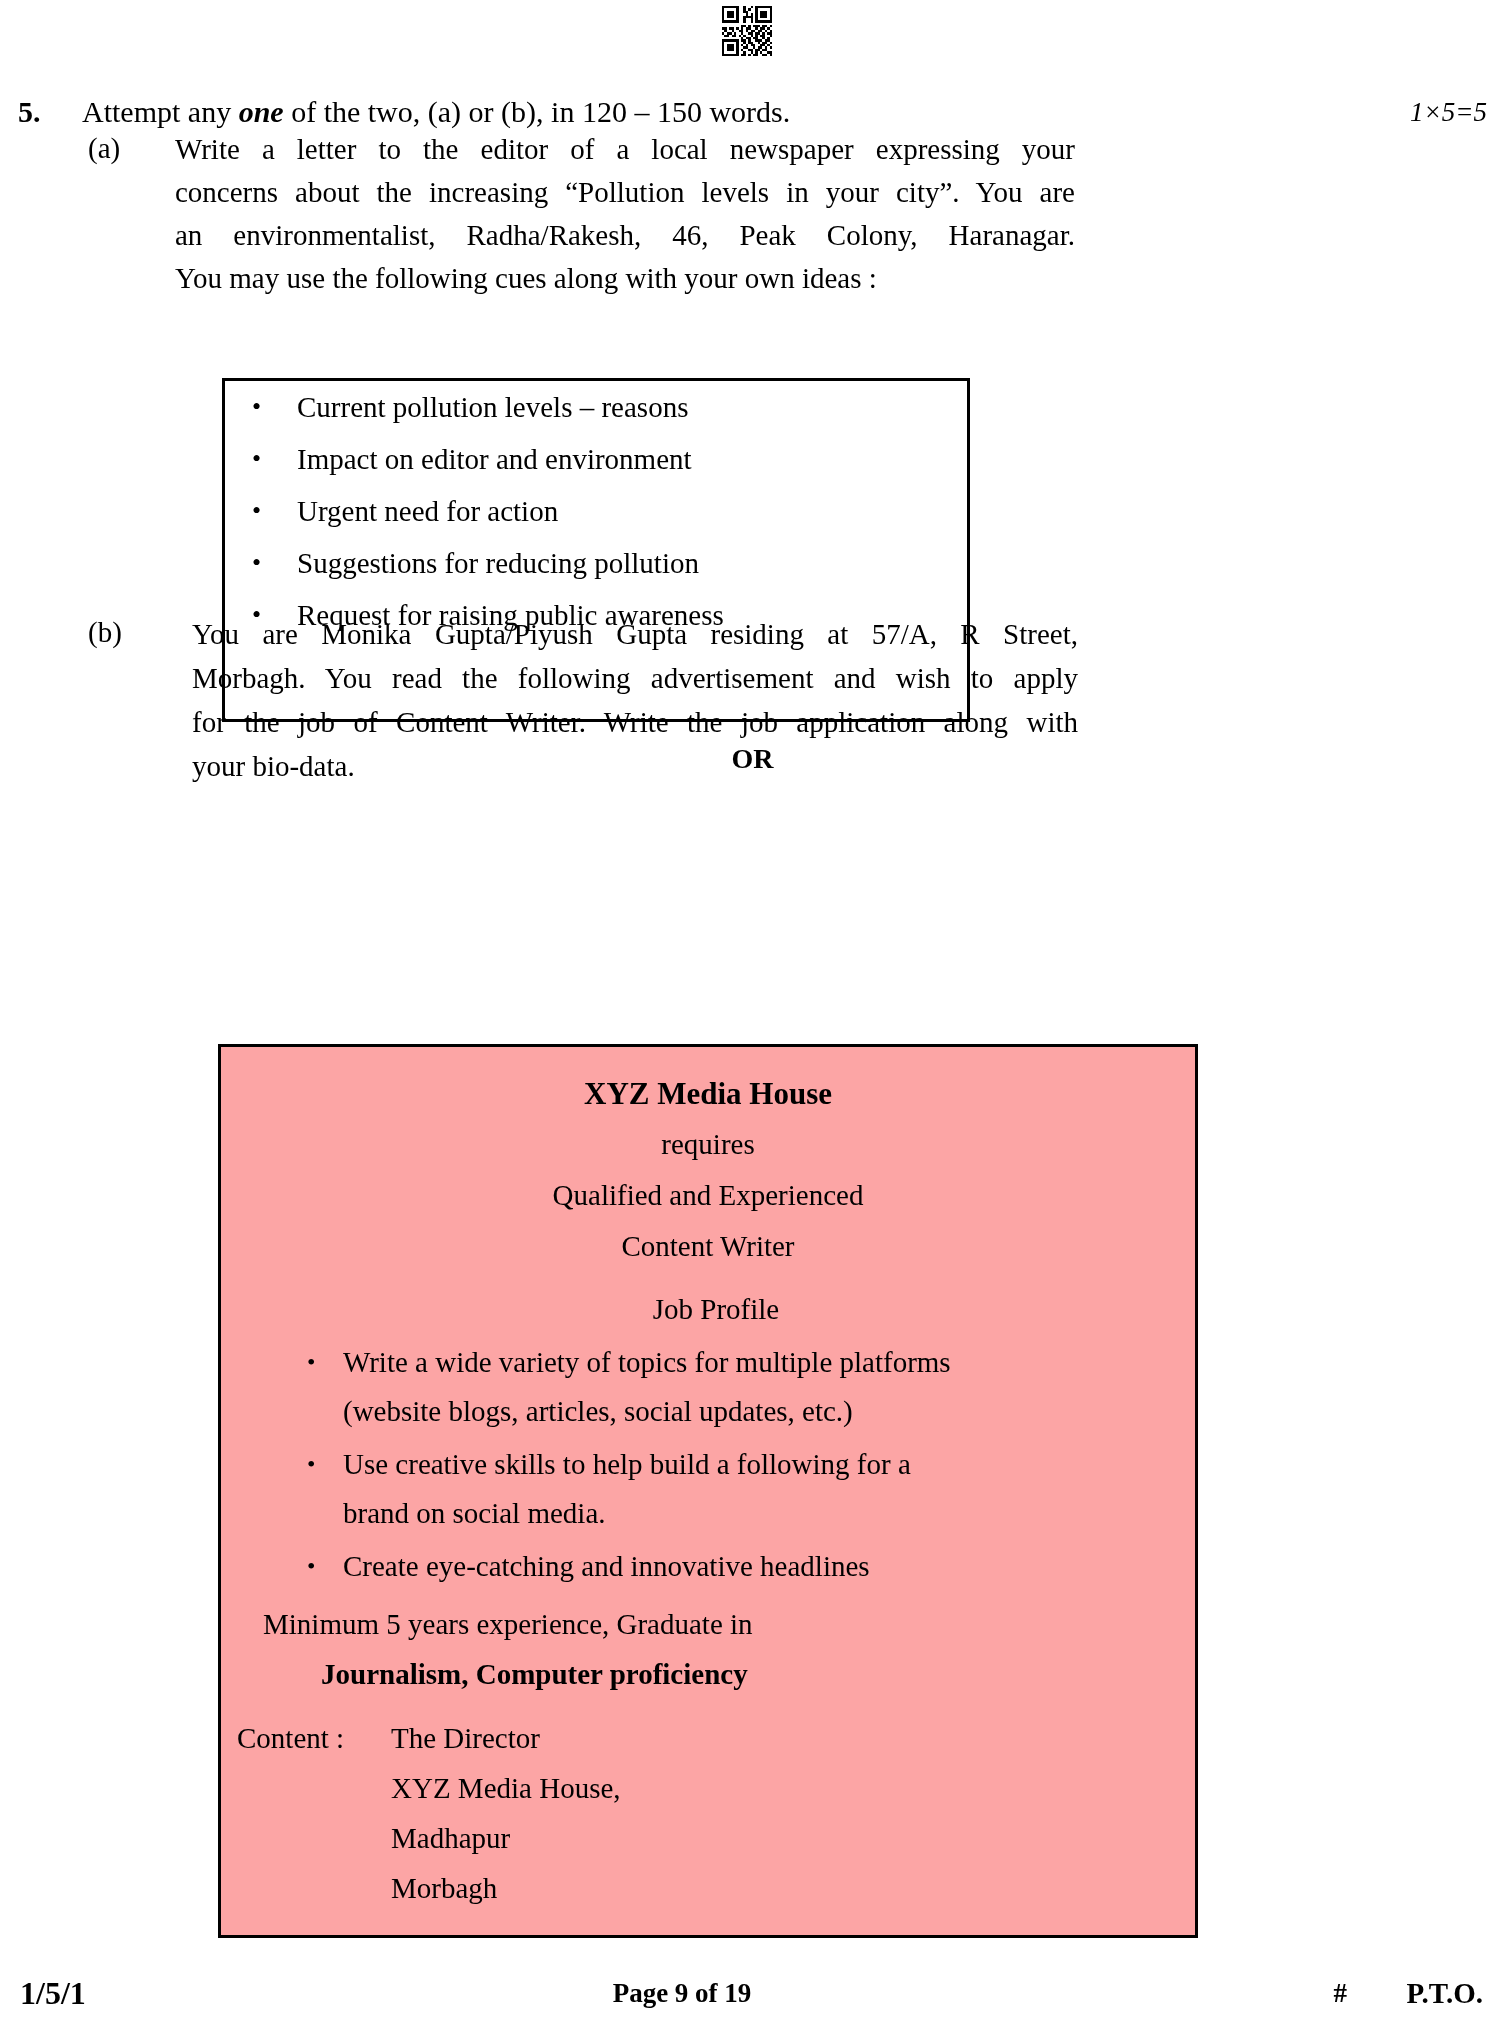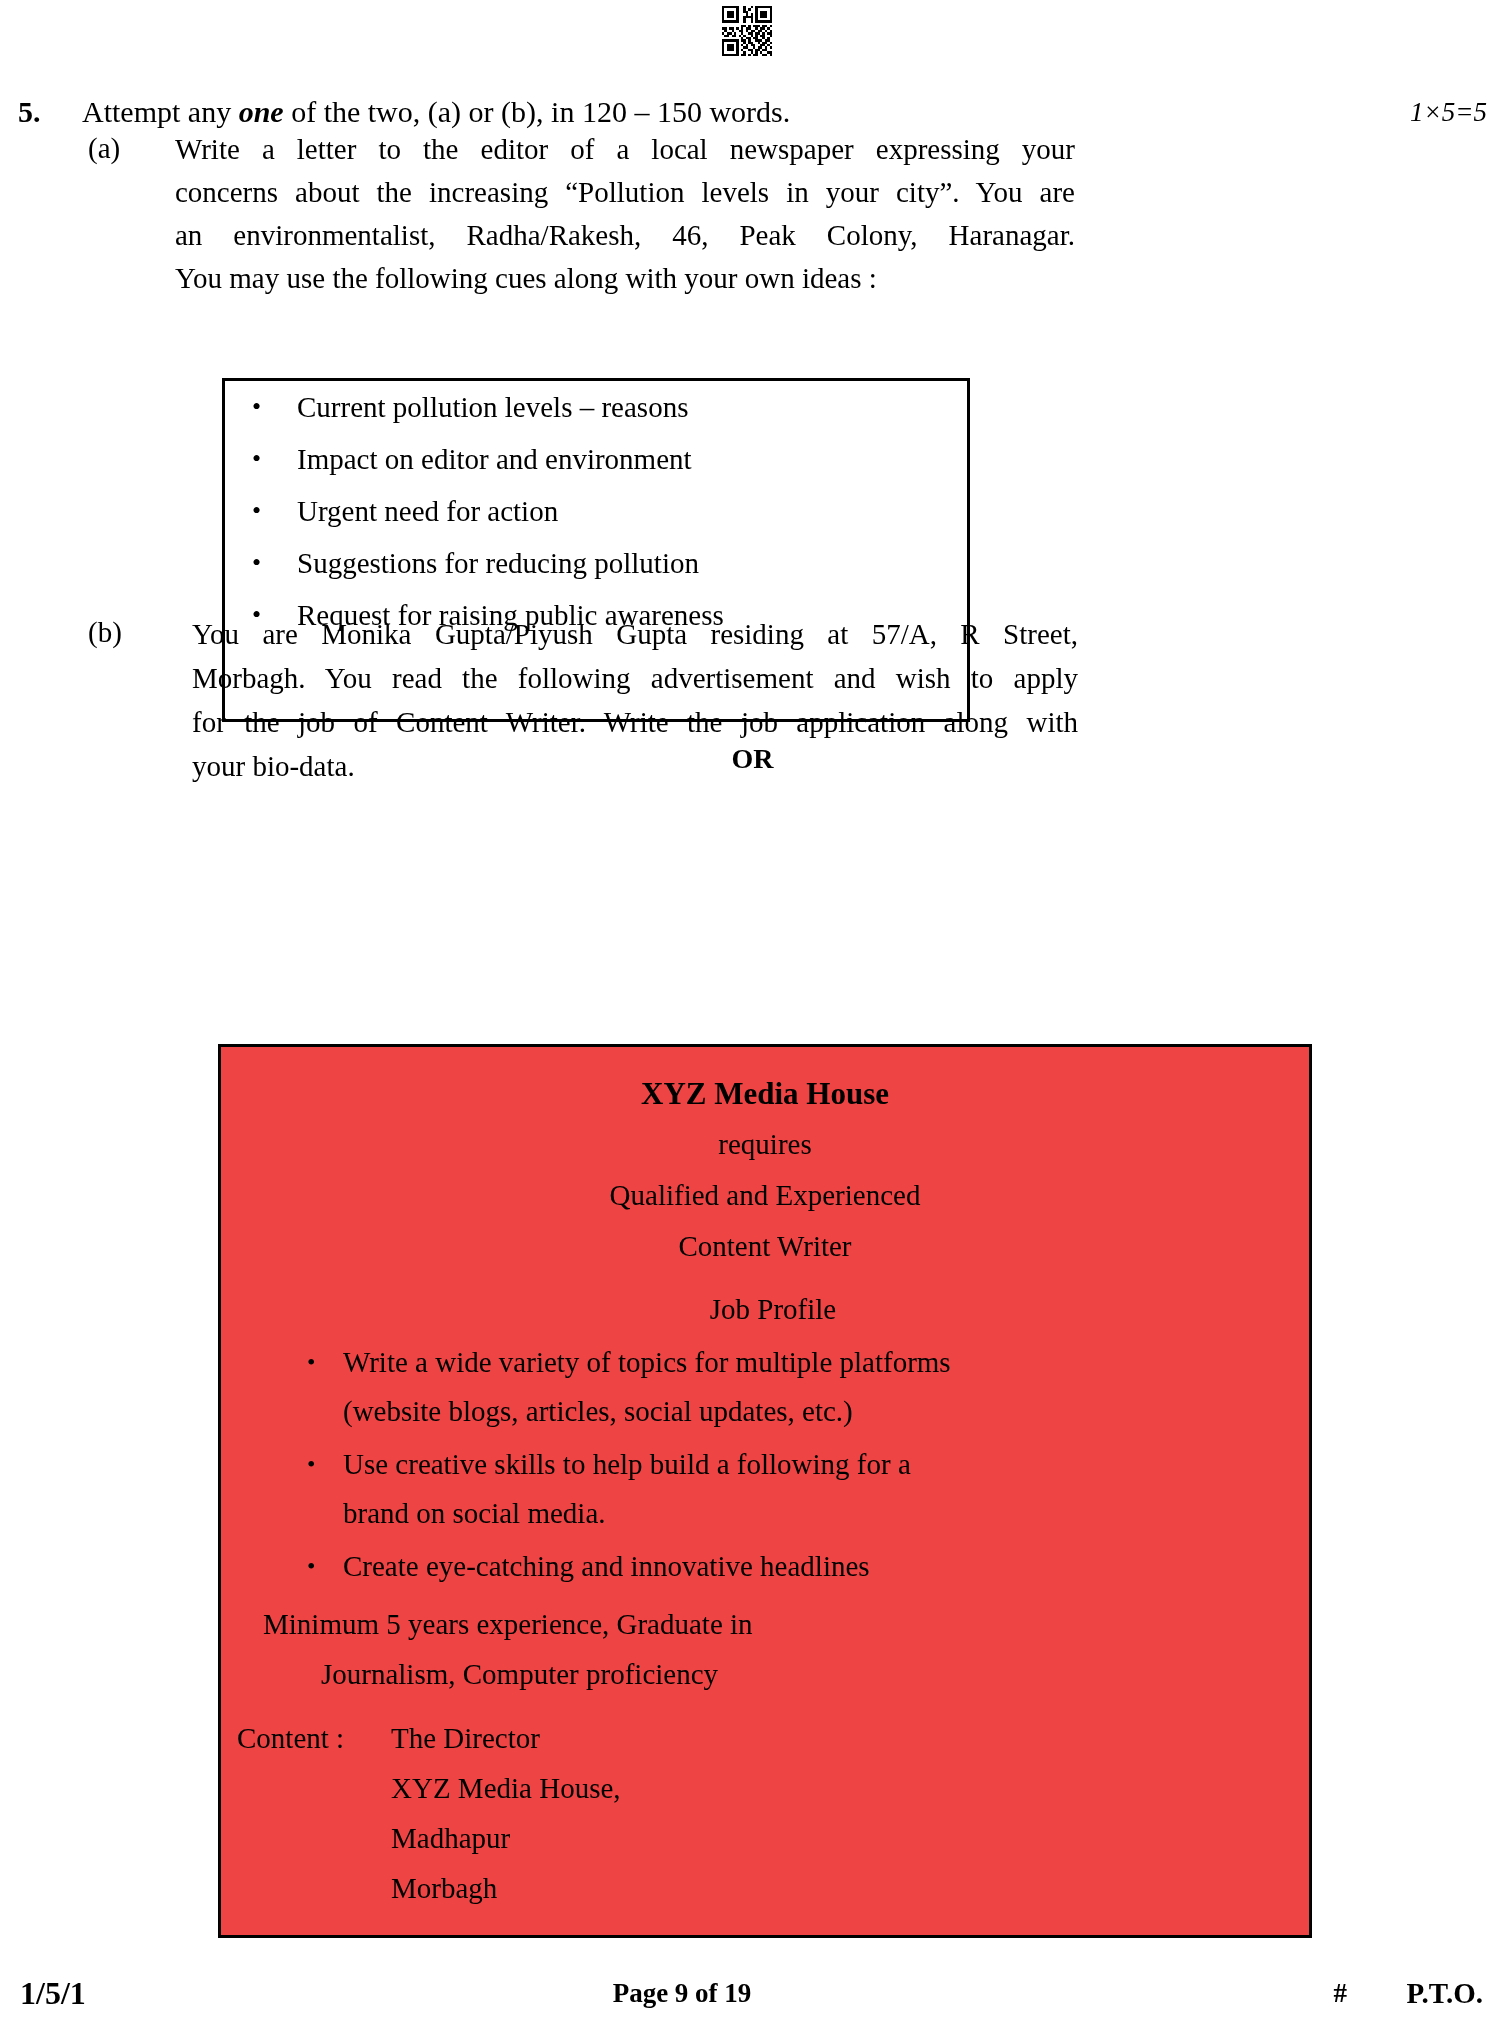--- a/index.html
+++ b/index.html
@@ -145,25 +145,25 @@
     text-align: center;
     font-size: 28px;
     font-weight: bold;
   }
 
   
   .ad-box {
     position: absolute;
     left: 218px;
     top: 1044px;
-    width: 1094px;
+    width: 980px;
     height: 894px;
     border: 3px solid #000;
     box-sizing: border-box;
-    background: #ef4444;
+    background: #fca5a5;
   }
   .ad-center {
     text-align: center;
     font-size: 29px;
     line-height: 51px;
     white-space: nowrap;
   }
   .ad-center.company {
     font-weight: bold;
     font-size: 31px;
@@ -197,20 +197,21 @@
     font-size: 29px;
     line-height: 50px;
     padding-left: 14px;
     padding-top: 8px;
     white-space: nowrap;
     margin-left: 28px;
   }
   .ad-plain.indent-2 {
     padding-left: 72px;
     padding-top: 0;
+    font-weight: bold;
   }
   .ad-contact {
     position: relative;
     padding-left: 16px;
     padding-top: 14px;
     font-size: 29px;
     line-height: 50px;
   }
   .ad-contact .c-label {
     position: absolute;

